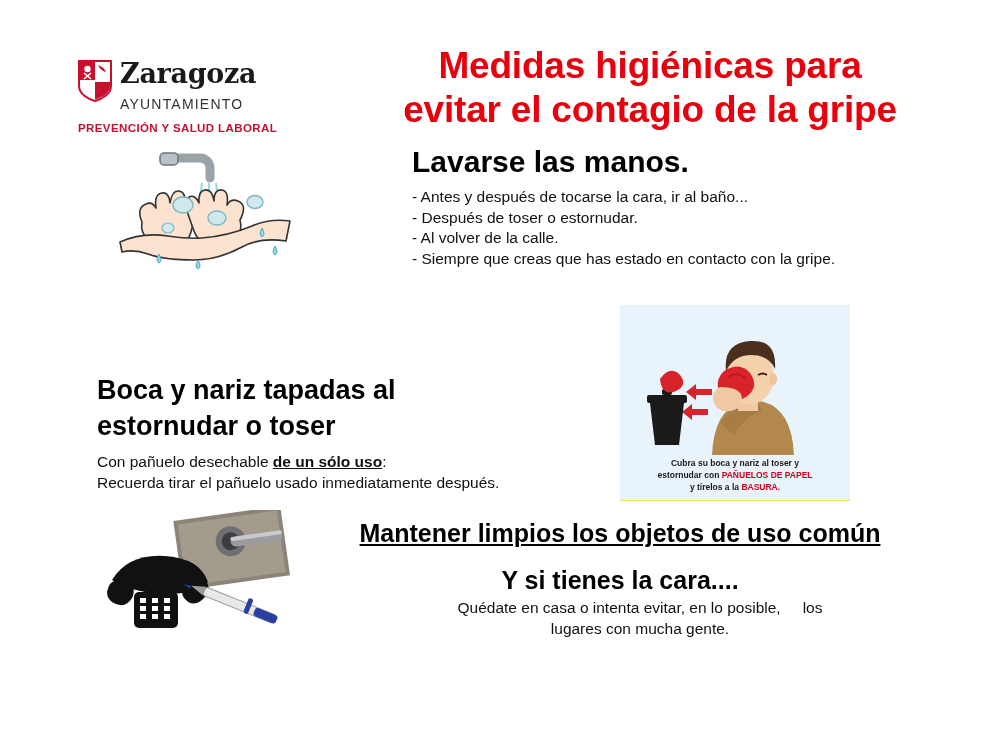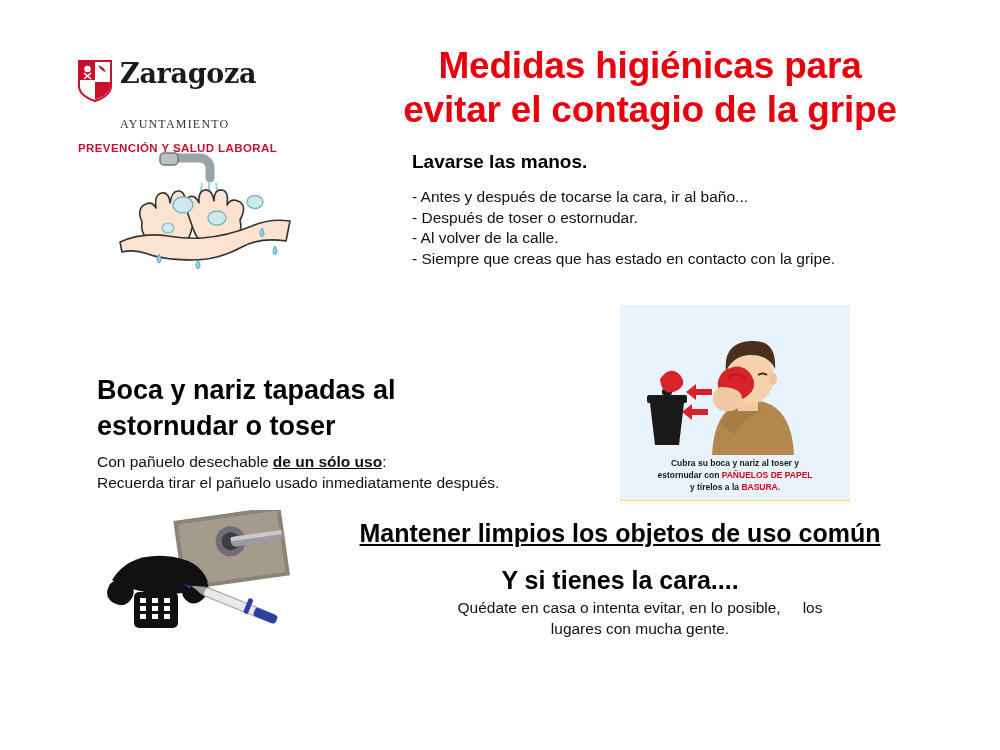--- a/index.html
+++ b/index.html
@@ -34,36 +34,35 @@
   .shield {
     width: 34px;
     height: 42px;
     flex: none;
     margin-right: 8px;
   }
   .logo-text {
     display: flex;
     flex-direction: column;
     justify-content: flex-start;
-    gap: 28px;
   }
   .logo-city {
     font-family: "DejaVu Serif", serif;
     font-weight: bold;
     font-size: 27px;
     line-height: 28px;
     color: #1a1a1a;
     letter-spacing: -0.3px;
   }
   .logo-sub {
-    font-family: Liberation Serif, serif;
-    font-size: 12px;
+    font-family: Liberation Sans, sans-serif;
+    font-size: 14px;
     letter-spacing: 1.2px;
     color: #333;
-    margin-top: 1px;
+    margin-top: 8px;
   }
   .logo-tag {
     margin-top: 10px;
     font-family: "Liberation Sans", sans-serif;
     font-weight: bold;
     font-size: 11.5px;
     letter-spacing: 0.4px;
     color: #c8102e;
     white-space: nowrap;
   }
@@ -96,21 +95,21 @@
     left: 412px;
     top: 146px;
     width: 570px;
   }
   .h-black {
     font-family: "Liberation Sans", sans-serif;
     font-weight: bold;
     color: #000;
   }
   .sec1-head {
-    font-size: 19px;
+    font-size: 30px;
     line-height: 32px;
   }
   .body-line {
     font-family: "Liberation Sans", sans-serif;
     font-size: 15.5px;
     line-height: 20.5px;
     color: #111;
   }
   .sec1-body {
     margin-top: 9px;

